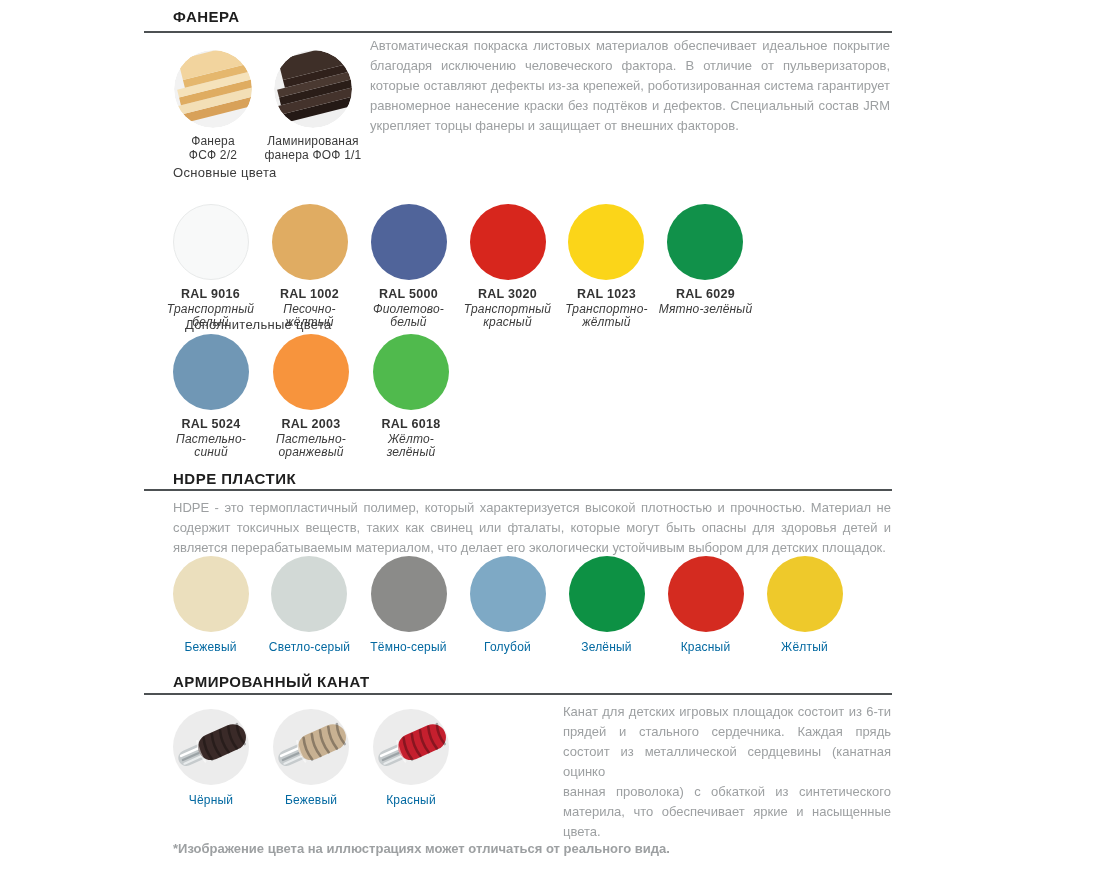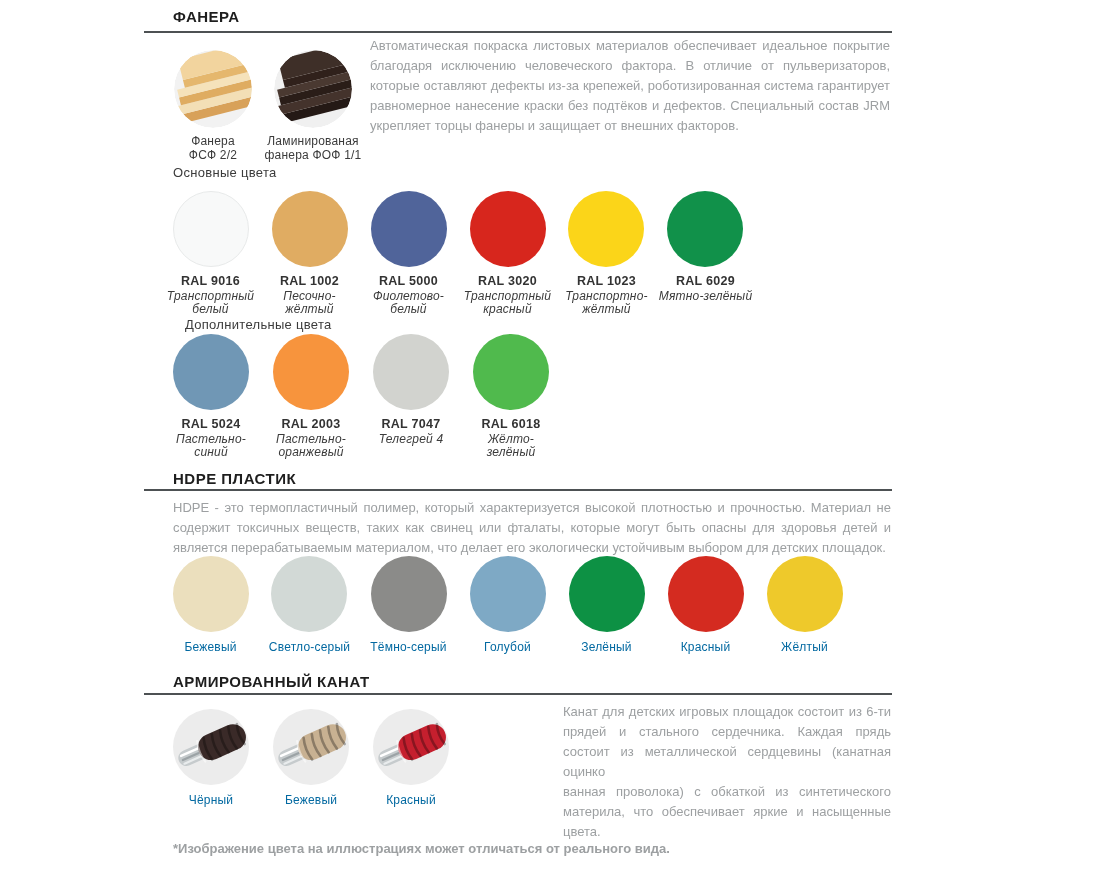--- a/index.html
+++ b/index.html
@@ -80,21 +80,21 @@
     </div>
     <div class="mat-name">Ламинированая
 фанера ФОФ 1/1</div>
   </div>
 </div>
 
 <div class="abs para" style="left:370px;top:36px;width:520px">Автоматическая покраска листовых материалов обеспечивает идеальное покрытие благодаря исключению человеческого фактора. В отличие от пульверизаторов, которые оставляют дефекты из-за крепежей, роботизированная система гарантирует равномерное нанесение краски без подтёков и дефектов. Специальный состав JRM укрепляет торцы фанеры и защищает от внешних факторов.</div>
 
 <div class="abs sublabel" style="left:173px;top:165px">Основные цвета</div>
 
-<div class="abs grid7" style="left:161px;top:191px">
+<div class="abs grid7" style="left:161px;top:204px">
   <div class="cell">
     <div class="swatch ringed" style="background: rgb(248, 249, 249);"></div>
     <div class="code">RAL 9016</div>
     <div class="sname">Транспортный
 белый</div>
   </div>
   <div class="cell">
     <div class="swatch" style="background: rgb(224, 172, 98);"></div>
     <div class="code">RAL 1002</div>
     <div class="sname">Песочно-
@@ -132,25 +132,20 @@
     <div class="swatch" style="background: rgb(112, 151, 181);"></div>
     <div class="code">RAL 5024</div>
     <div class="sname">Пастельно-
 синий</div>
   </div>
   <div class="cell">
     <div class="swatch" style="background: rgb(247, 148, 61);"></div>
     <div class="code">RAL 2003</div>
     <div class="sname">Пастельно-
 оранжевый</div>
-  </div>
-  <div class="cell">
-    <div class="swatch" style="background: rgb(210, 211, 207);"></div>
-    <div class="code">RAL 7047</div>
-    <div class="sname">Телегрей 4</div>
   </div>
   <div class="cell">
     <div class="swatch" style="background: rgb(80, 186, 77);"></div>
     <div class="code">RAL 6018</div>
     <div class="sname">Жёлто-
 зелёный</div>
   </div>
 </div>
 
 <div class="abs sec-title" style="left:173px;top:470px">HDPE ПЛАСТИК</div>

